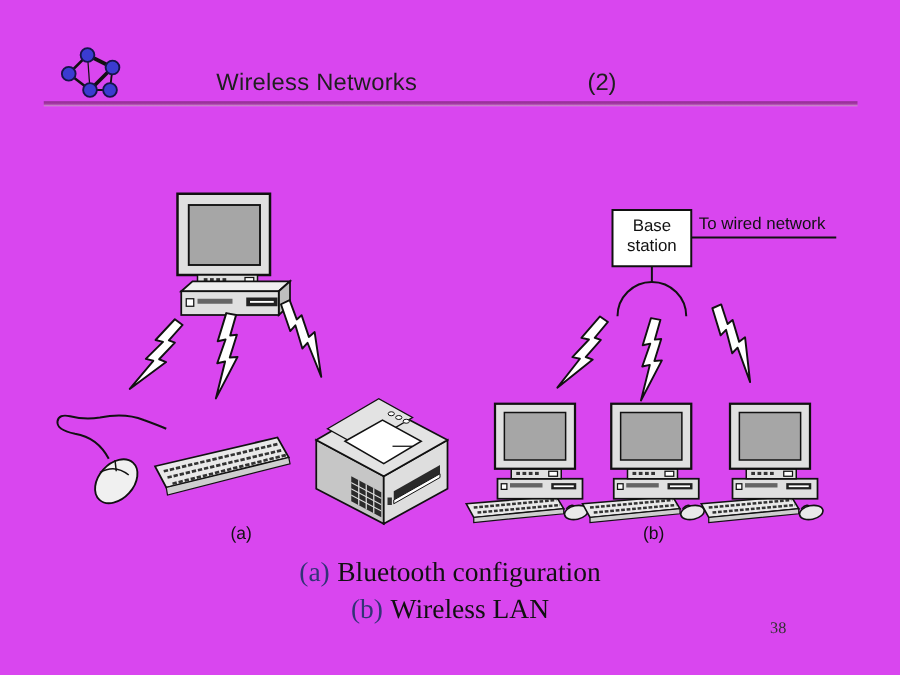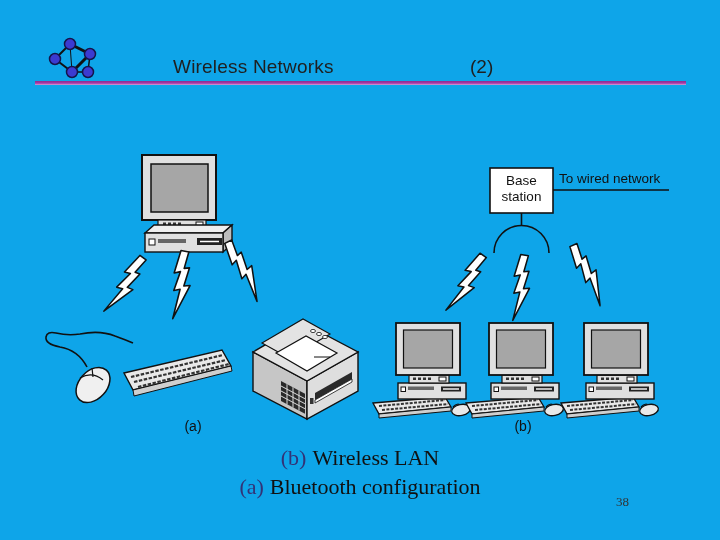--- a/index.html
+++ b/index.html
@@ -1,16 +1,16 @@
 <!DOCTYPE html>
 <html><head>
 <meta charset="utf-8">
 <style>
   html,body{margin:0;padding:0;background:#fff;}
-  .slide{position:relative;width:720px;height:540px;background:#0ea5e9;overflow:hidden;
+  .slide{position:relative;width:720px;height:540px;background:#d946ef;overflow:hidden;
          font-family:"Liberation Sans",sans-serif;color:#1a1a1a;}
   
   .logo-svg{position:absolute;left:48px;top:30px;}
   .slide-title{position:absolute;left:173px;top:56px;font-size:19px;color:#1f1f1f;letter-spacing:0.2px;}
   .slide-marker{position:absolute;left:470px;top:56px;font-size:19px;color:#1f1f1f;}
   .header-rule{position:absolute;left:35px;top:81px;width:651px;height:4px;
                background:linear-gradient(to bottom,#8f2b8f 0%,#a83ba8 55%,#d6a2d6 100%);}
   
   .diagram-svg{position:absolute;left:0;top:0;}
   
@@ -163,21 +163,21 @@
 
     <use href="#pc" transform="translate(373,323)"></use>
     <use href="#pc" transform="translate(466,323)"></use>
     <use href="#pc" transform="translate(561,323)"></use>
 
     <text class="svg-sublabel" x="523" y="431" text-anchor="middle">(b)</text>
   </svg>
 
   <div class="figure-caption">
     <div>
-      <span class="caption-prefix">(b)</span><span class="caption-text">Wireless LAN</span>
+      <span class="caption-prefix">(a)</span><span class="caption-text">Bluetooth configuration</span>
     </div>
     <div>
-      <span class="caption-prefix">(a)</span><span class="caption-text">Bluetooth configuration</span>
+      <span class="caption-prefix">(b)</span><span class="caption-text">Wireless LAN</span>
     </div>
   </div>
 
   <div class="page-number">38</div>
 </div>
 
 </body></html>

